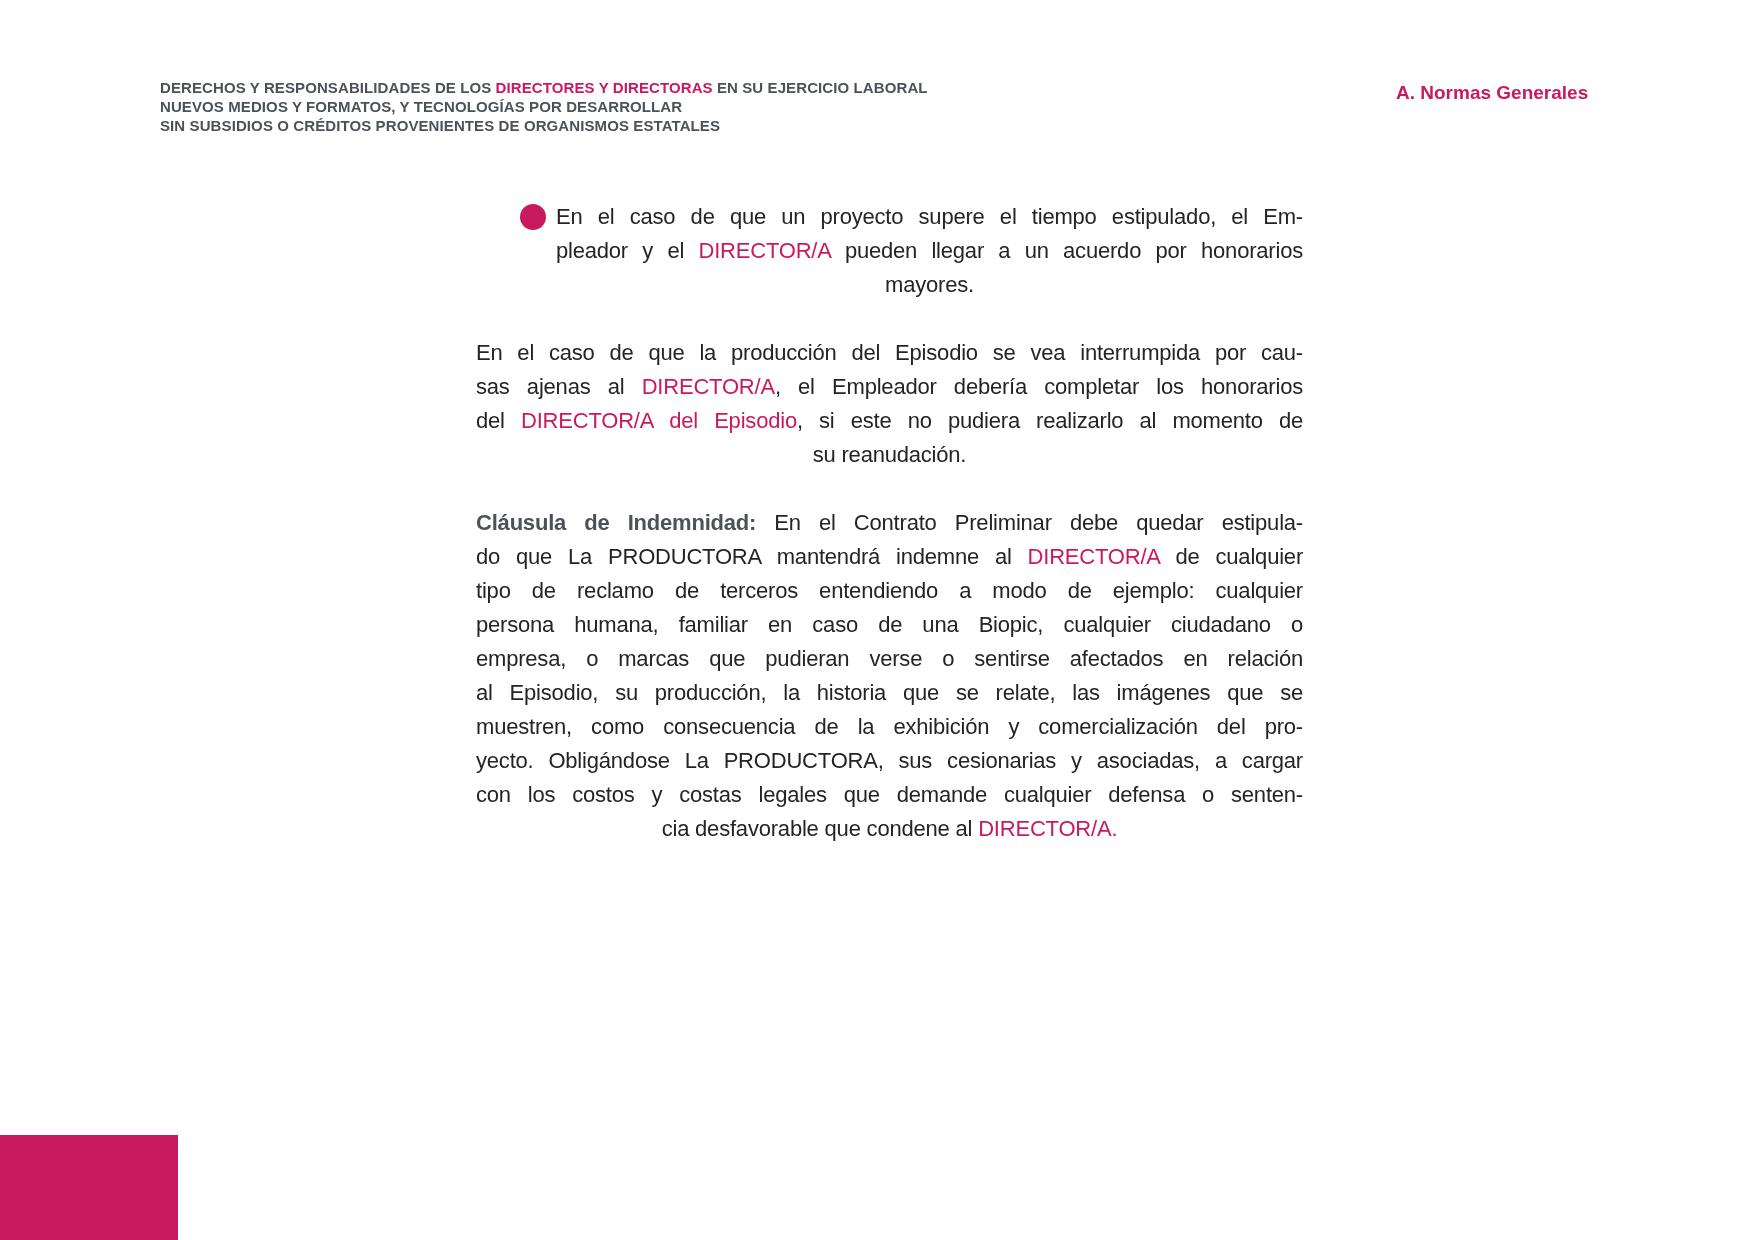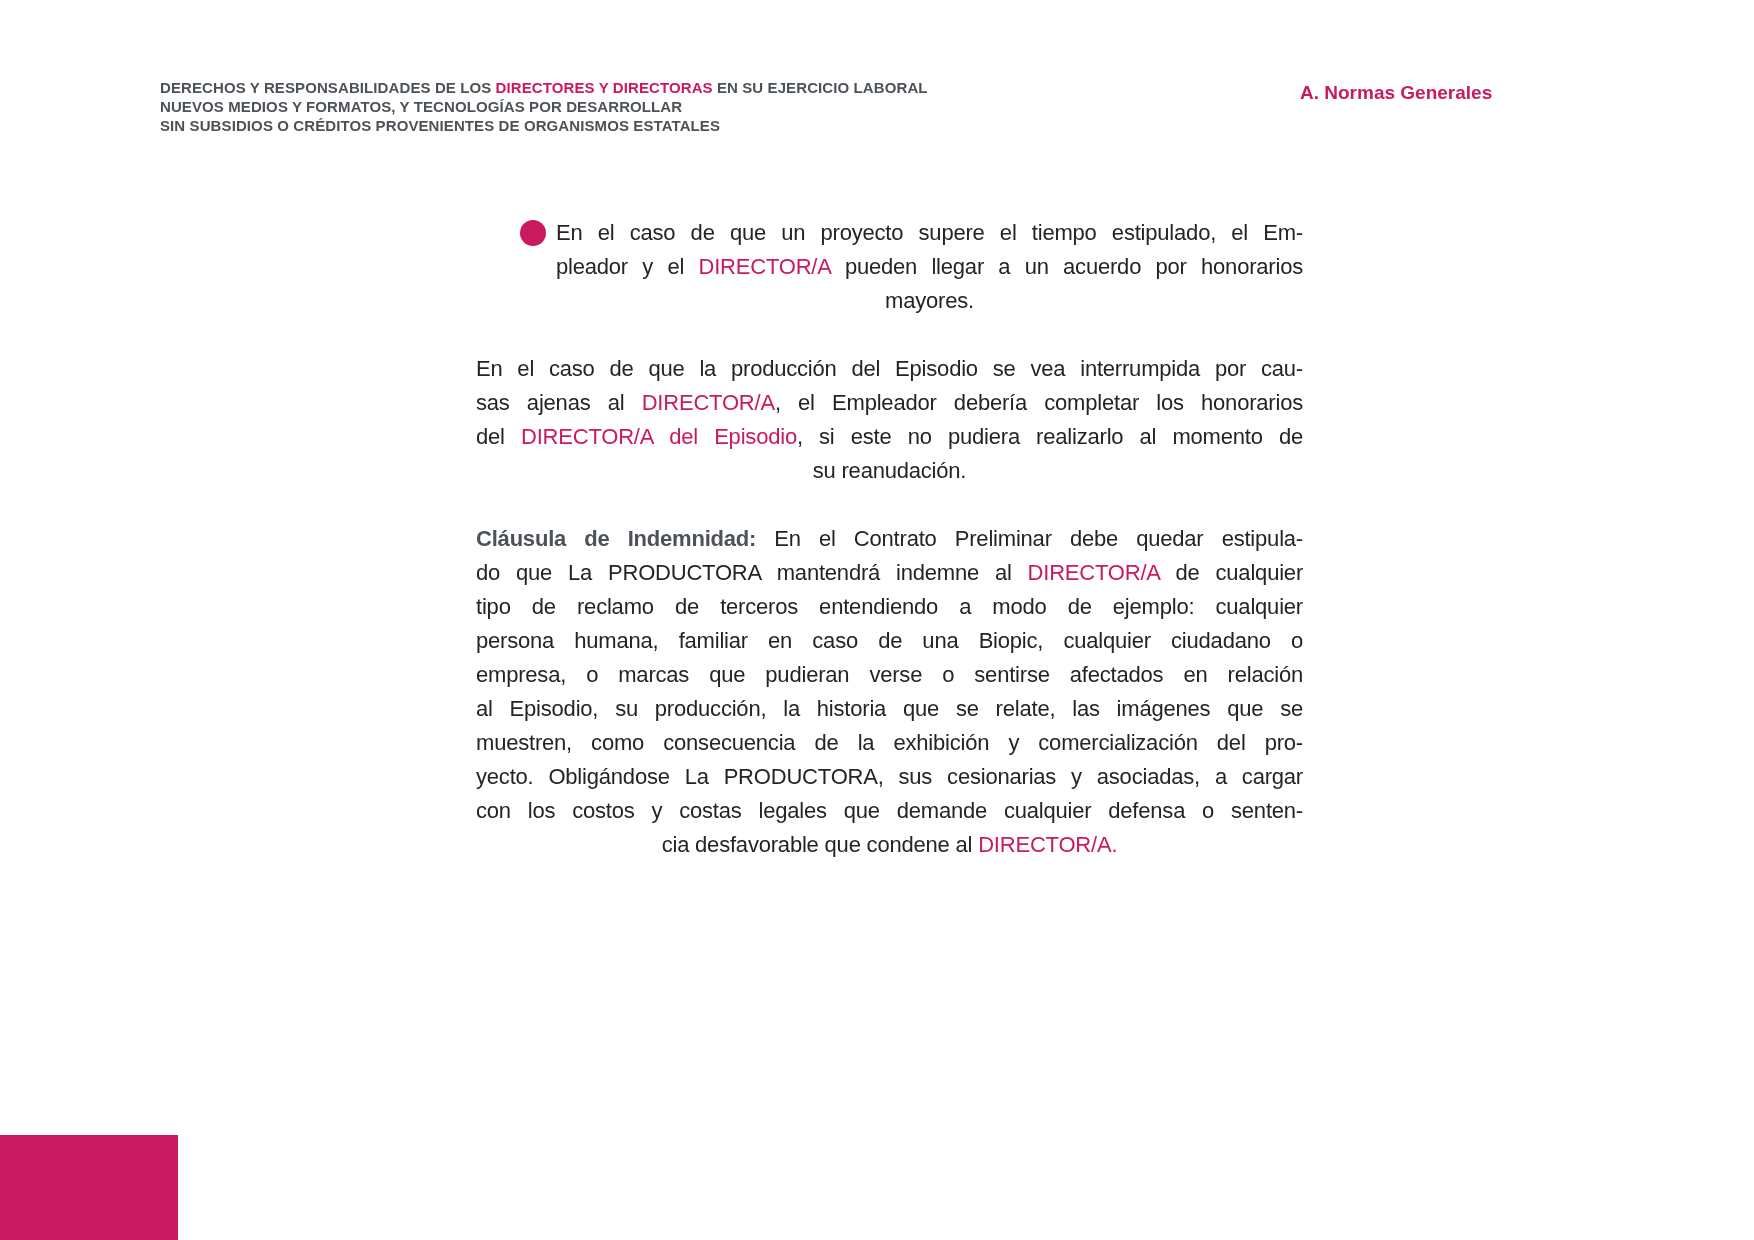--- a/index.html
+++ b/index.html
@@ -15,25 +15,25 @@
   .header-left{
     position:absolute;left:160px;top:78px;width:1060px;
     font-weight:bold;font-size:15px;line-height:19px;
     color:var(--gray);letter-spacing:0.1px;
   }
   .hline{white-space:nowrap;}
   .seg{color:inherit;}
   .seg.pink{color:var(--pink);}
   .seg.lead{font-weight:bold;color:var(--gray);}
   .header-right{
-    position:absolute;left:1300px;top:81px;
+    position:absolute;left:1396px;top:81px;
     font-weight:bold;font-size:19px;line-height:24px;color:var(--pink);
   }
   .content{
-    position:absolute;left:476px;top:216px;width:827px;
+    position:absolute;left:476px;top:200px;width:827px;
     color:var(--body);font-size:22px;line-height:34px;letter-spacing:-0.2px;
   }
   .para{margin-bottom:34px;position:relative;}
   .para.bullet{padding-left:80px;}
   .dot{
     position:absolute;left:44px;top:4px;width:26px;height:26px;
     border-radius:50%;background:var(--pink);
   }
   .line.just{text-align:justify;text-align-last:justify;}
   .line.last{text-align:center;}

